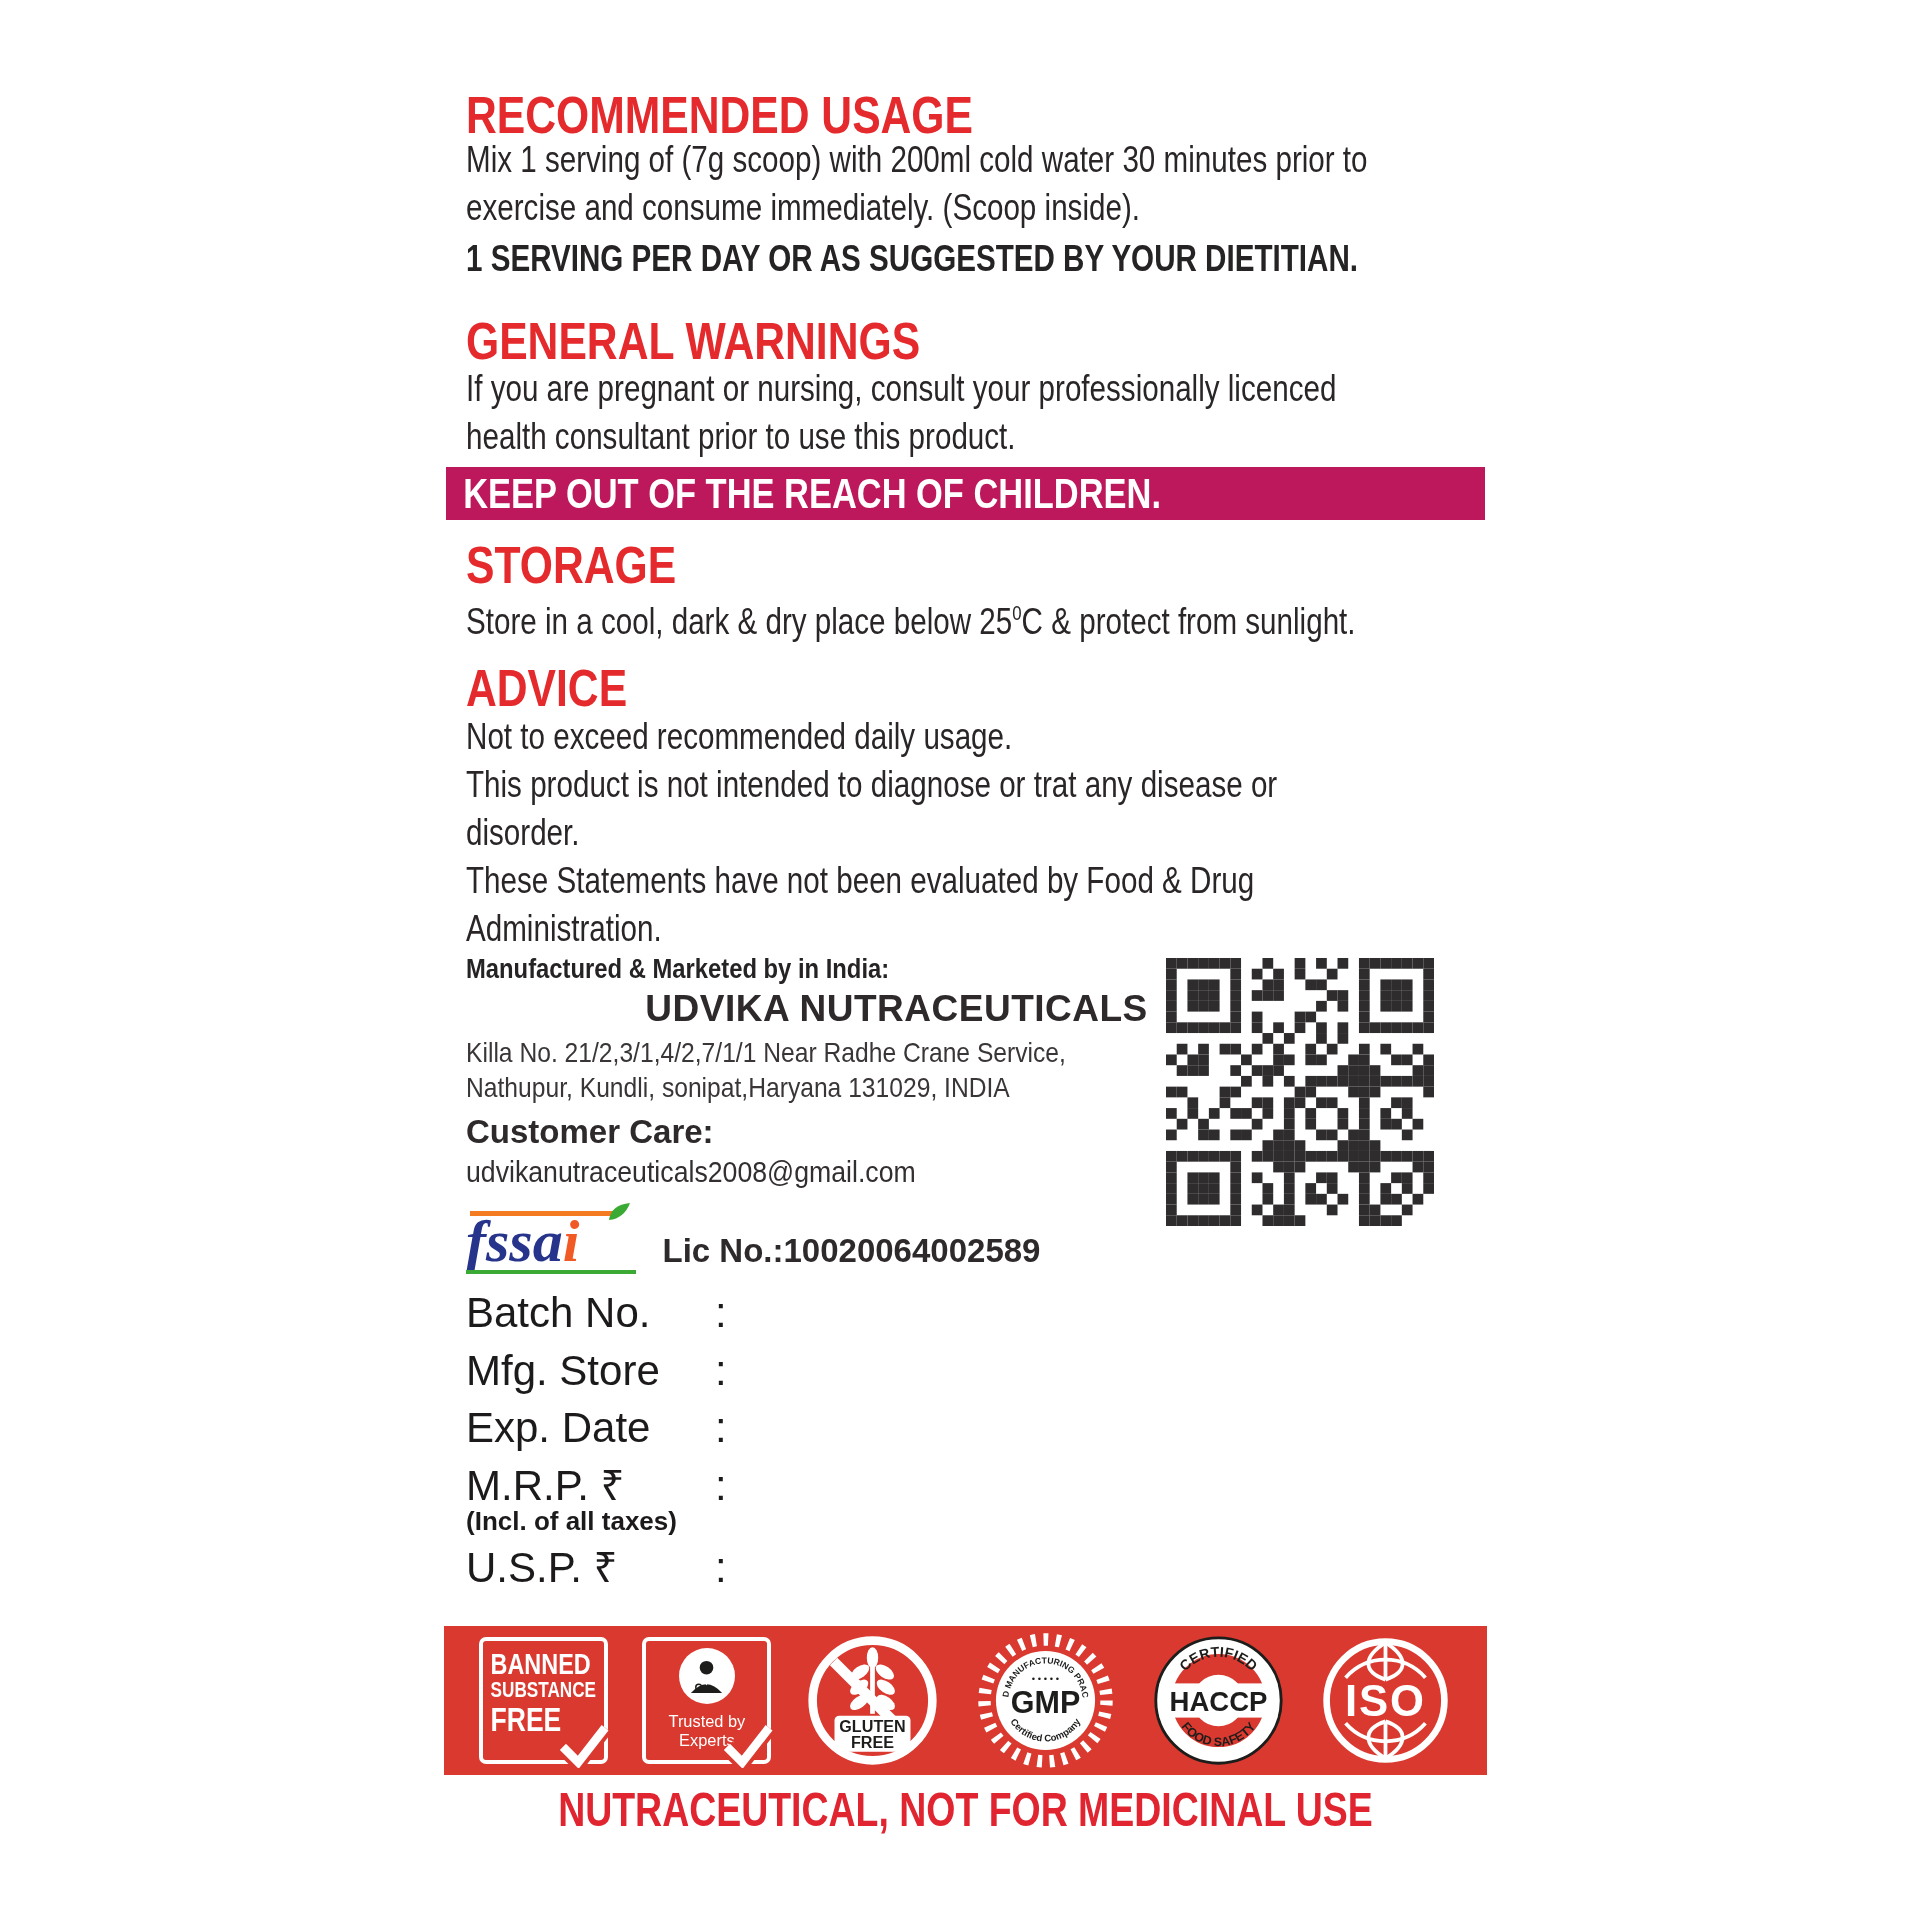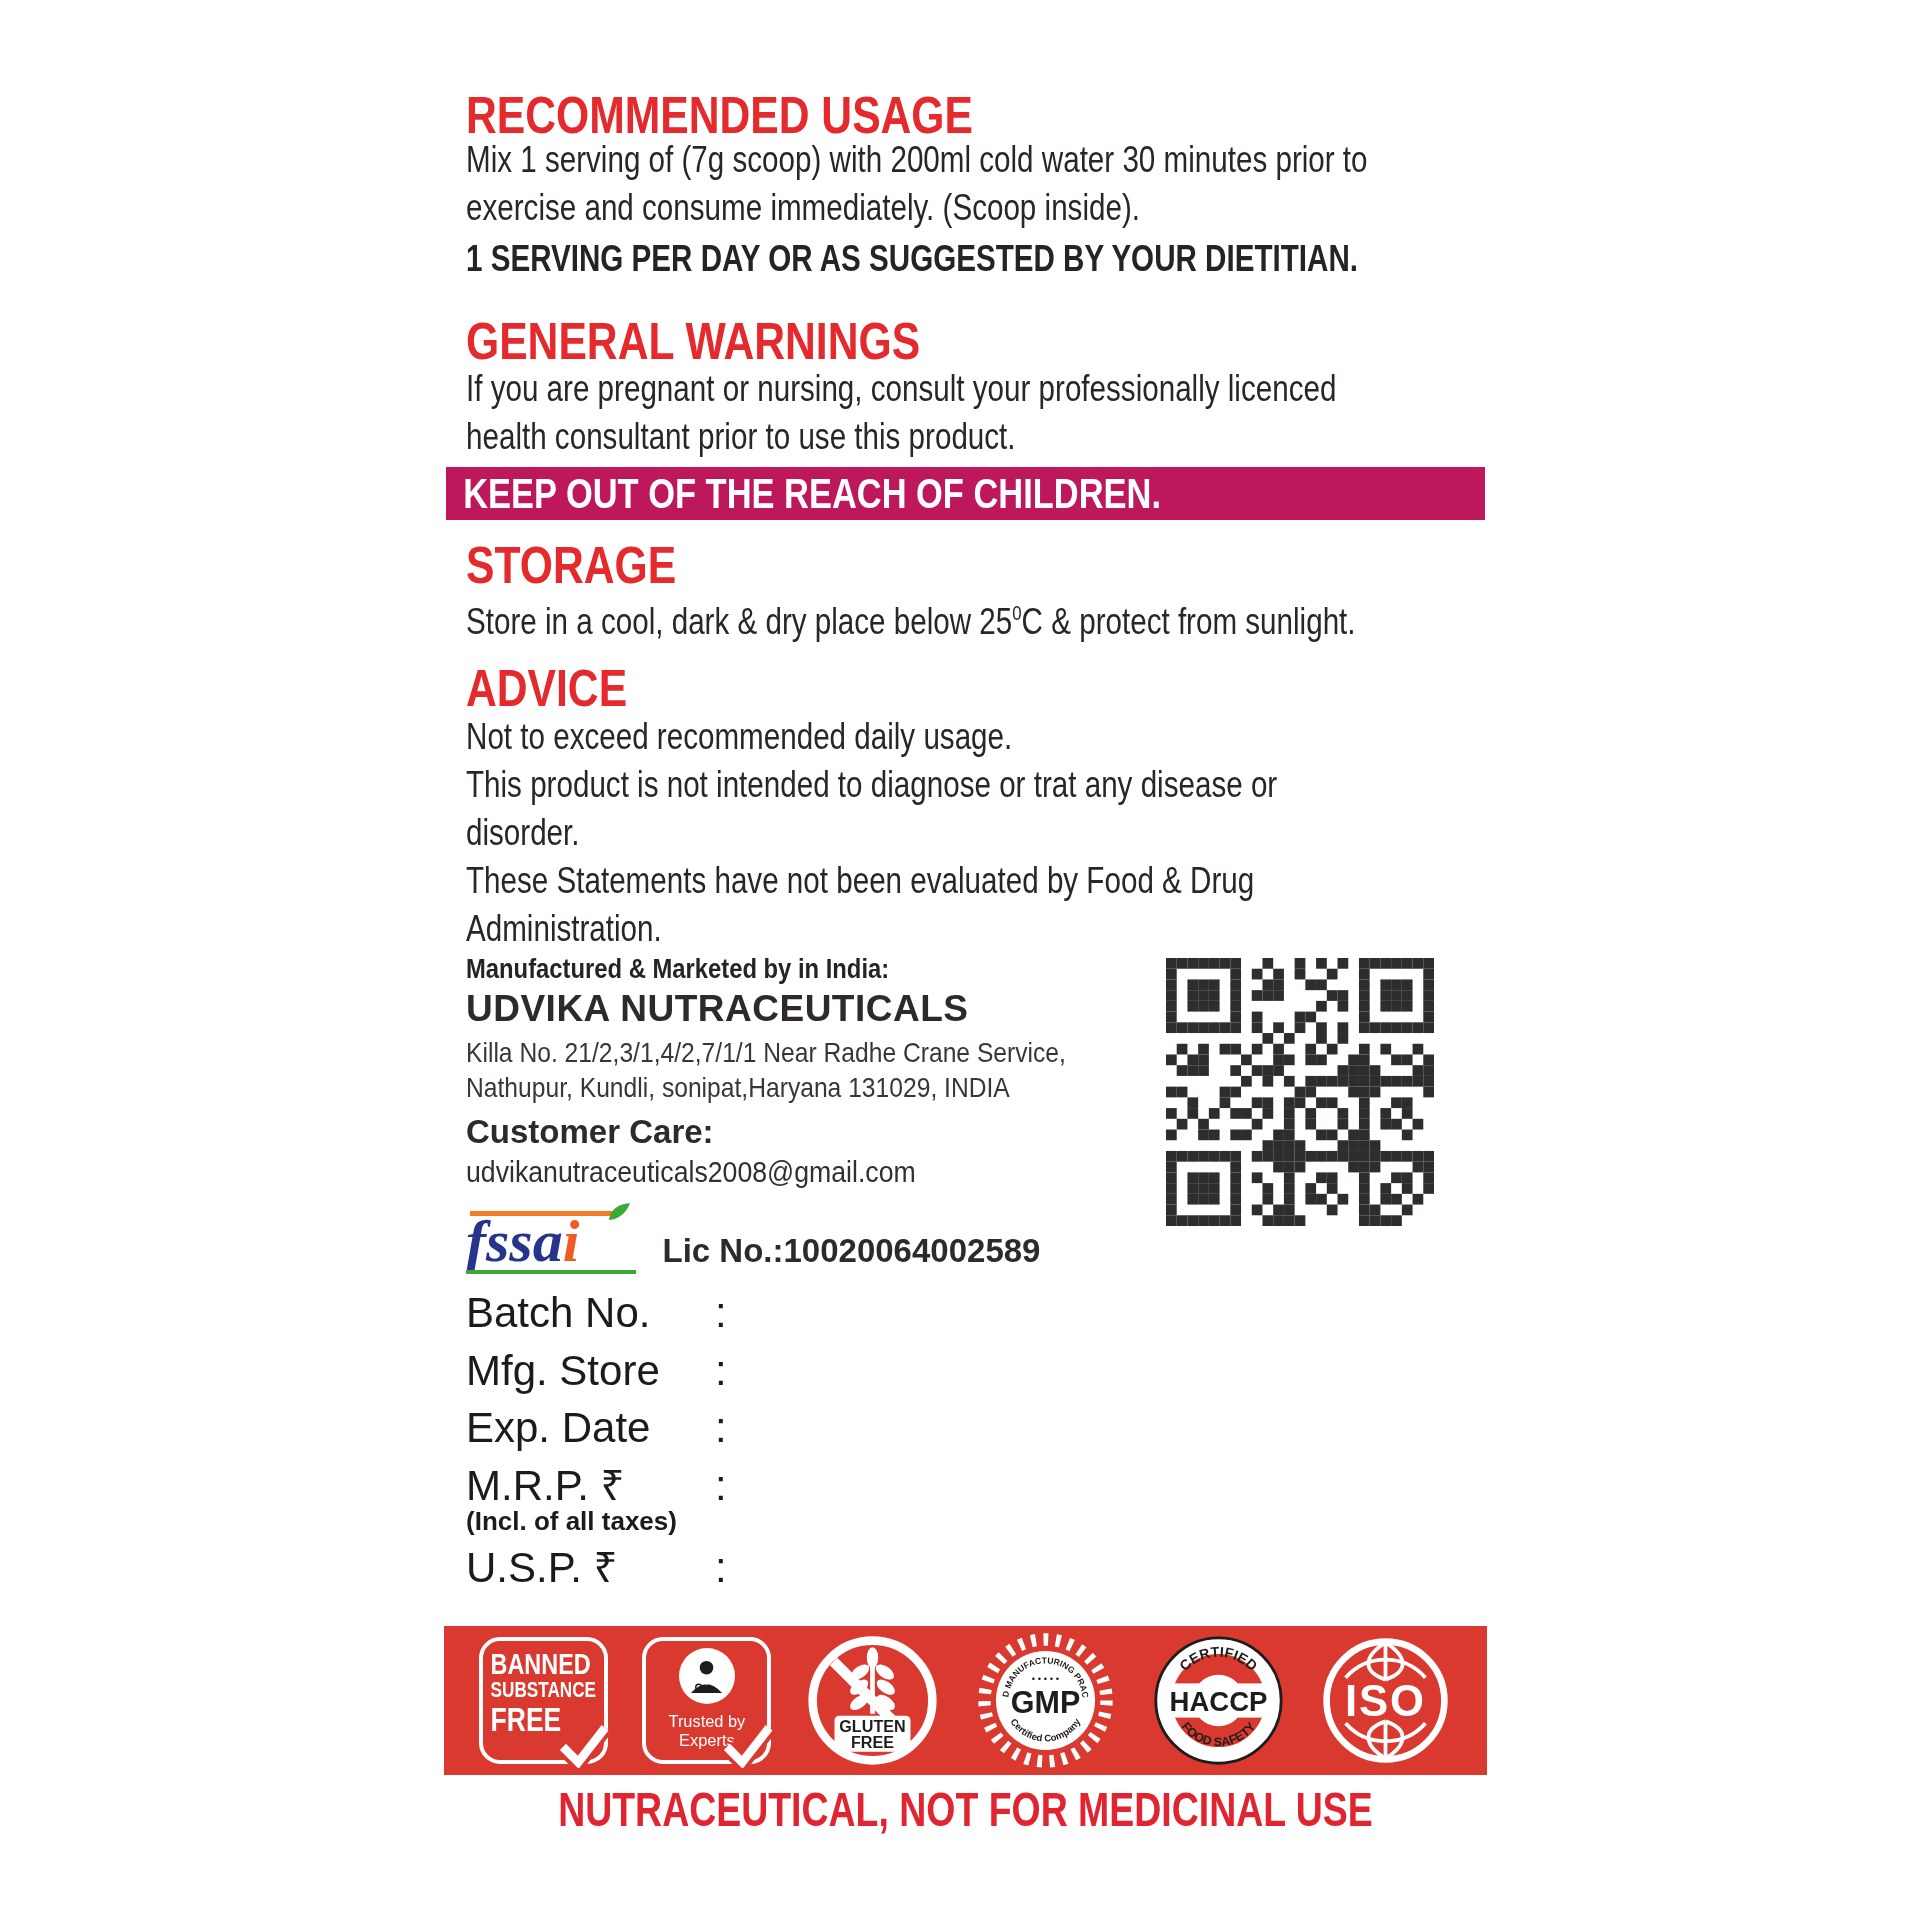--- a/index.html
+++ b/index.html
@@ -11,21 +11,21 @@
   .body-line{font-size:37px;line-height:48px;color:#2a2627;transform:scaleX(.8);
              transform-origin:0 0;white-space:nowrap;}
   .body-bold{font-weight:700;color:#262324;}
   .banner{position:absolute;left:446px;top:467px;width:1039px;height:53px;background:#be185d;}
   .banner-text{font-size:42px;font-weight:700;color:#ffffff;line-height:53px;padding-left:21px;
                transform:scaleX(.82);transform-origin:0 0;white-space:nowrap;}
   .sup{font-size:21px;vertical-align:13.5px;}
   .mfr-prefix{font-size:28px;font-weight:700;line-height:33px;margin-bottom:1.9px;
               transform:scaleX(.85);transform-origin:0 0;white-space:nowrap;}
   .mfr-company{font-size:37px;font-weight:700;line-height:44px;margin-bottom:3.9px;
-               letter-spacing:0.5px;white-space:nowrap;color:#2e2a2b;}
+               letter-spacing:0.5px;white-space:nowrap;color:#2e2a2b;text-align:right;}
   .mfr-addr{font-size:28px;line-height:35px;color:#3a3637;transform:scaleX(.88);
             transform-origin:0 0;white-space:nowrap;}
   .mfr-cc{font-size:33px;font-weight:700;line-height:42px;margin-top:5.8px;margin-bottom:1.9px;
           color:#2e2a2b;white-space:nowrap;}
   .mfr-email{font-size:29px;line-height:37px;margin-bottom:7.7px;transform:scaleX(.92);
              transform-origin:0 0;white-space:nowrap;color:#332f30;}
   .fssai-row{display:flex;align-items:flex-end;height:79px;}
   .fssai-mark{position:relative;width:183px;height:79px;}
   .fssai-topbar{position:absolute;left:3.9px;top:11.6px;width:145px;height:4.8px;background:#f47b20;}
   .fssai-underline{position:absolute;left:0px;top:71px;width:170px;height:3.9px;background:#3aaa35;}
@@ -35,21 +35,21 @@
   .fssai-orange{color:#f15a24;}
   .fssai-leaf{position:absolute;left:141px;top:1.9px;}
   .fssai-lic{font-size:33px;font-weight:700;color:#2e2a2b;padding-bottom:7.7px;margin-left:13.5px;
              white-space:nowrap;}
   .field-row{display:flex;font-size:42px;font-weight:400;color:#1d1a1b;line-height:46px;
              margin-bottom:11.6px;gap:27px;}
   .field-label{width:222px;}
   .field-note{font-size:26px;font-weight:700;line-height:29px;margin:-3.9px 0 9.7px 0;color:#1d1a1b;}
   .band{position:absolute;left:444px;top:1626px;width:1043px;height:149px;background:#d9392f;
         display:flex;align-items:center;justify-content:space-evenly;}
-  .sq-badge{position:relative;width:129px;height:127px;border:4.8px solid #fff;border-radius:21px;
+  .sq-badge{position:relative;width:129px;height:127px;border:4.8px solid #fff;border-radius:7px;
             box-sizing:border-box;color:#fff;}
   .banned-txt{padding:7.7px 0 0 9.7px;font-weight:700;line-height:1.02;transform:scaleX(.78);
               transform-origin:0 0;white-space:nowrap;}
   .banned-l1{font-size:30px;} .banned-l2{font-size:22px;} .banned-l3{font-size:34px;}
   .check{position:absolute;right:-7.7px;bottom:-7.7px;}
   .trusted{display:flex;flex-direction:column;align-items:center;}
   .doc-circle{width:56px;height:56px;background:#fff;border-radius:50%;margin-top:6.8px;
               display:flex;align-items:center;justify-content:center;}
   .trusted-txt{font-size:16.4px;line-height:19.3px;text-align:center;margin-top:8px;font-weight:400;}
   .footer-line{position:absolute;left:0;top:1782px;width:1931px;text-align:center;

